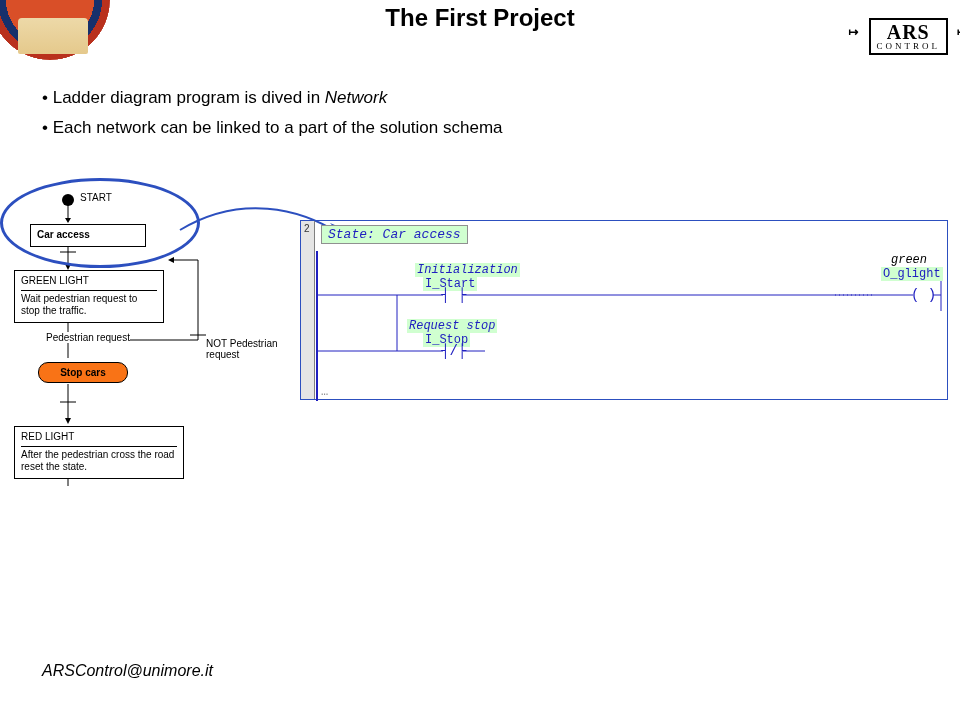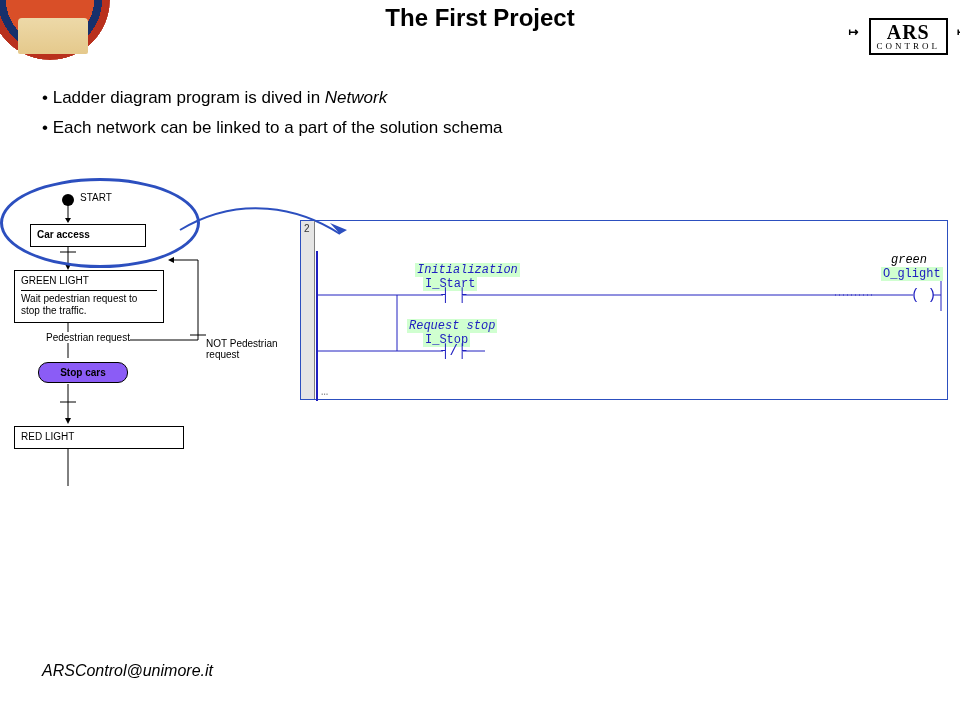--- a/index.html
+++ b/index.html
@@ -64,21 +64,21 @@
   .flowchart { position:absolute; top:190px; left:8px; width:280px; height:360px; }
   .flowchart svg { position:absolute; inset:0; }
   .fc-box {
     position:absolute; background:#fff; border:1px solid #000;
     font-size:10px; padding:4px 6px; line-height:1.25;
   }
   .fc-transition {
     position:absolute; font-size:10px; background:#fff;
   }
   .fc-action-box {
-    position:absolute; background:#8b5cf6; border:1px solid #000;
+    position:absolute; background:#f97316; border:1px solid #000;
     border-radius:10px; font-size:10px; text-align:center;
     padding:4px 10px;
   }
   .fc-start-dot {
     position:absolute; width:12px; height:12px; background:#000; border-radius:50%;
   }
   .fc-start-label { position:absolute; font-size:10px; }
 
   
   .highlight-ellipse {
@@ -196,34 +196,36 @@
 
   <div class="fc-transition" style="top:142px; left:38px;">Pedestrian request</div>
   <div class="fc-transition" style="top:148px; left:198px;">NOT Pedestrian request</div>
 
   <div class="fc-action-box" style="top:172px; left:30px; width:90px;">
     <b>Stop cars</b>
   </div>
 
   <div class="fc-box" style="top:236px; left:6px; width:170px;">
     <div>RED LIGHT</div>
+    <div style="border-top:1px solid #000; margin-top:2px; padding-top:2px;">After the pedestrian cross the road reset the state.</div>
   </div>
 </div>
 
 <div class="highlight-ellipse" style="top:178px; left:0px; width:200px; height:90px;"></div>
 
 <svg class="big-arrow">
   <path d="M180 40 C 240 4, 300 18, 340 44" stroke="#2c4fbf" stroke-width="2" fill="none"></path>
   <path d="M340 44 L330 33 L347 40 L333 48 Z" fill="#2c4fbf"></path>
 </svg>
 
 <div class="ladder-panel">
   <div class="gutter">
     <div class="gutter-num">2</div>
   </div>
+  <div class="state-cell">State: Car access</div>
 
   <div class="rung-area">
     <svg class="rails" width="634" height="150">
 
       <line x1="2" y1="0" x2="2" y2="150" stroke="#2020c0" stroke-width="2"></line>
 
       <line x1="2" y1="44" x2="128" y2="44" stroke="#2020c0"></line>
       <line x1="148" y1="44" x2="500" y2="44" stroke="#2020c0"></line>
       <line x1="500" y1="44" x2="598" y2="44" stroke="#2020c0"></line>
 

